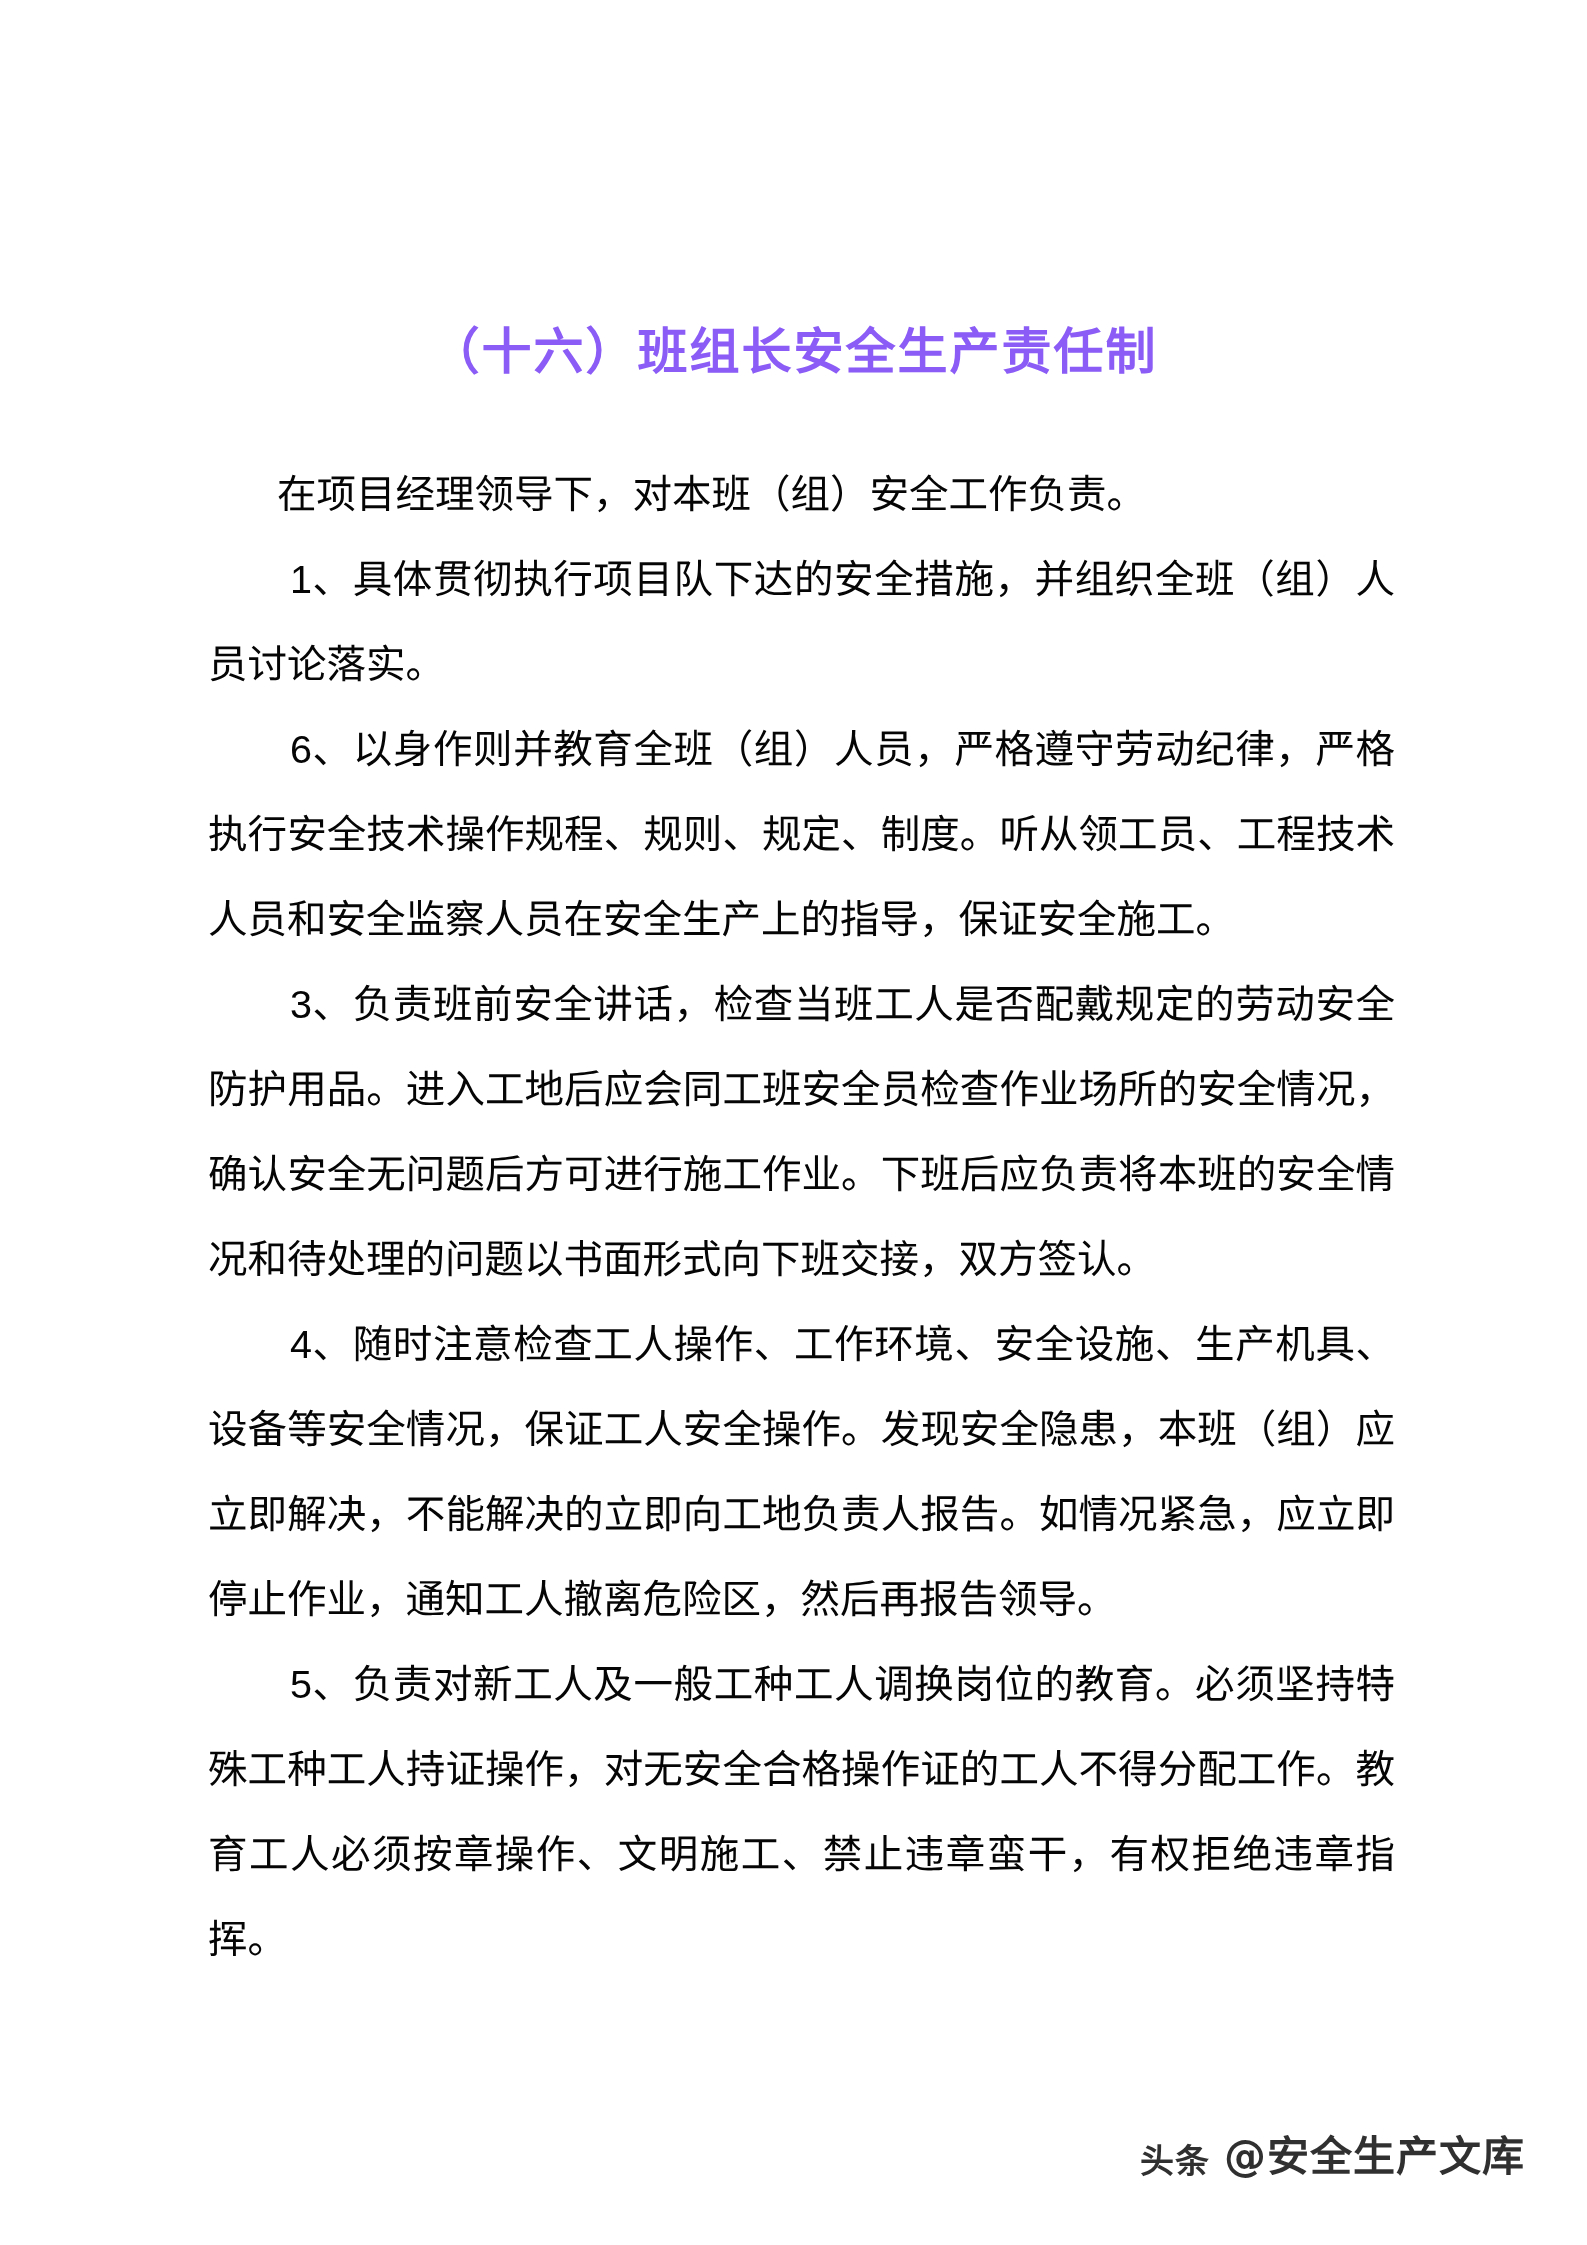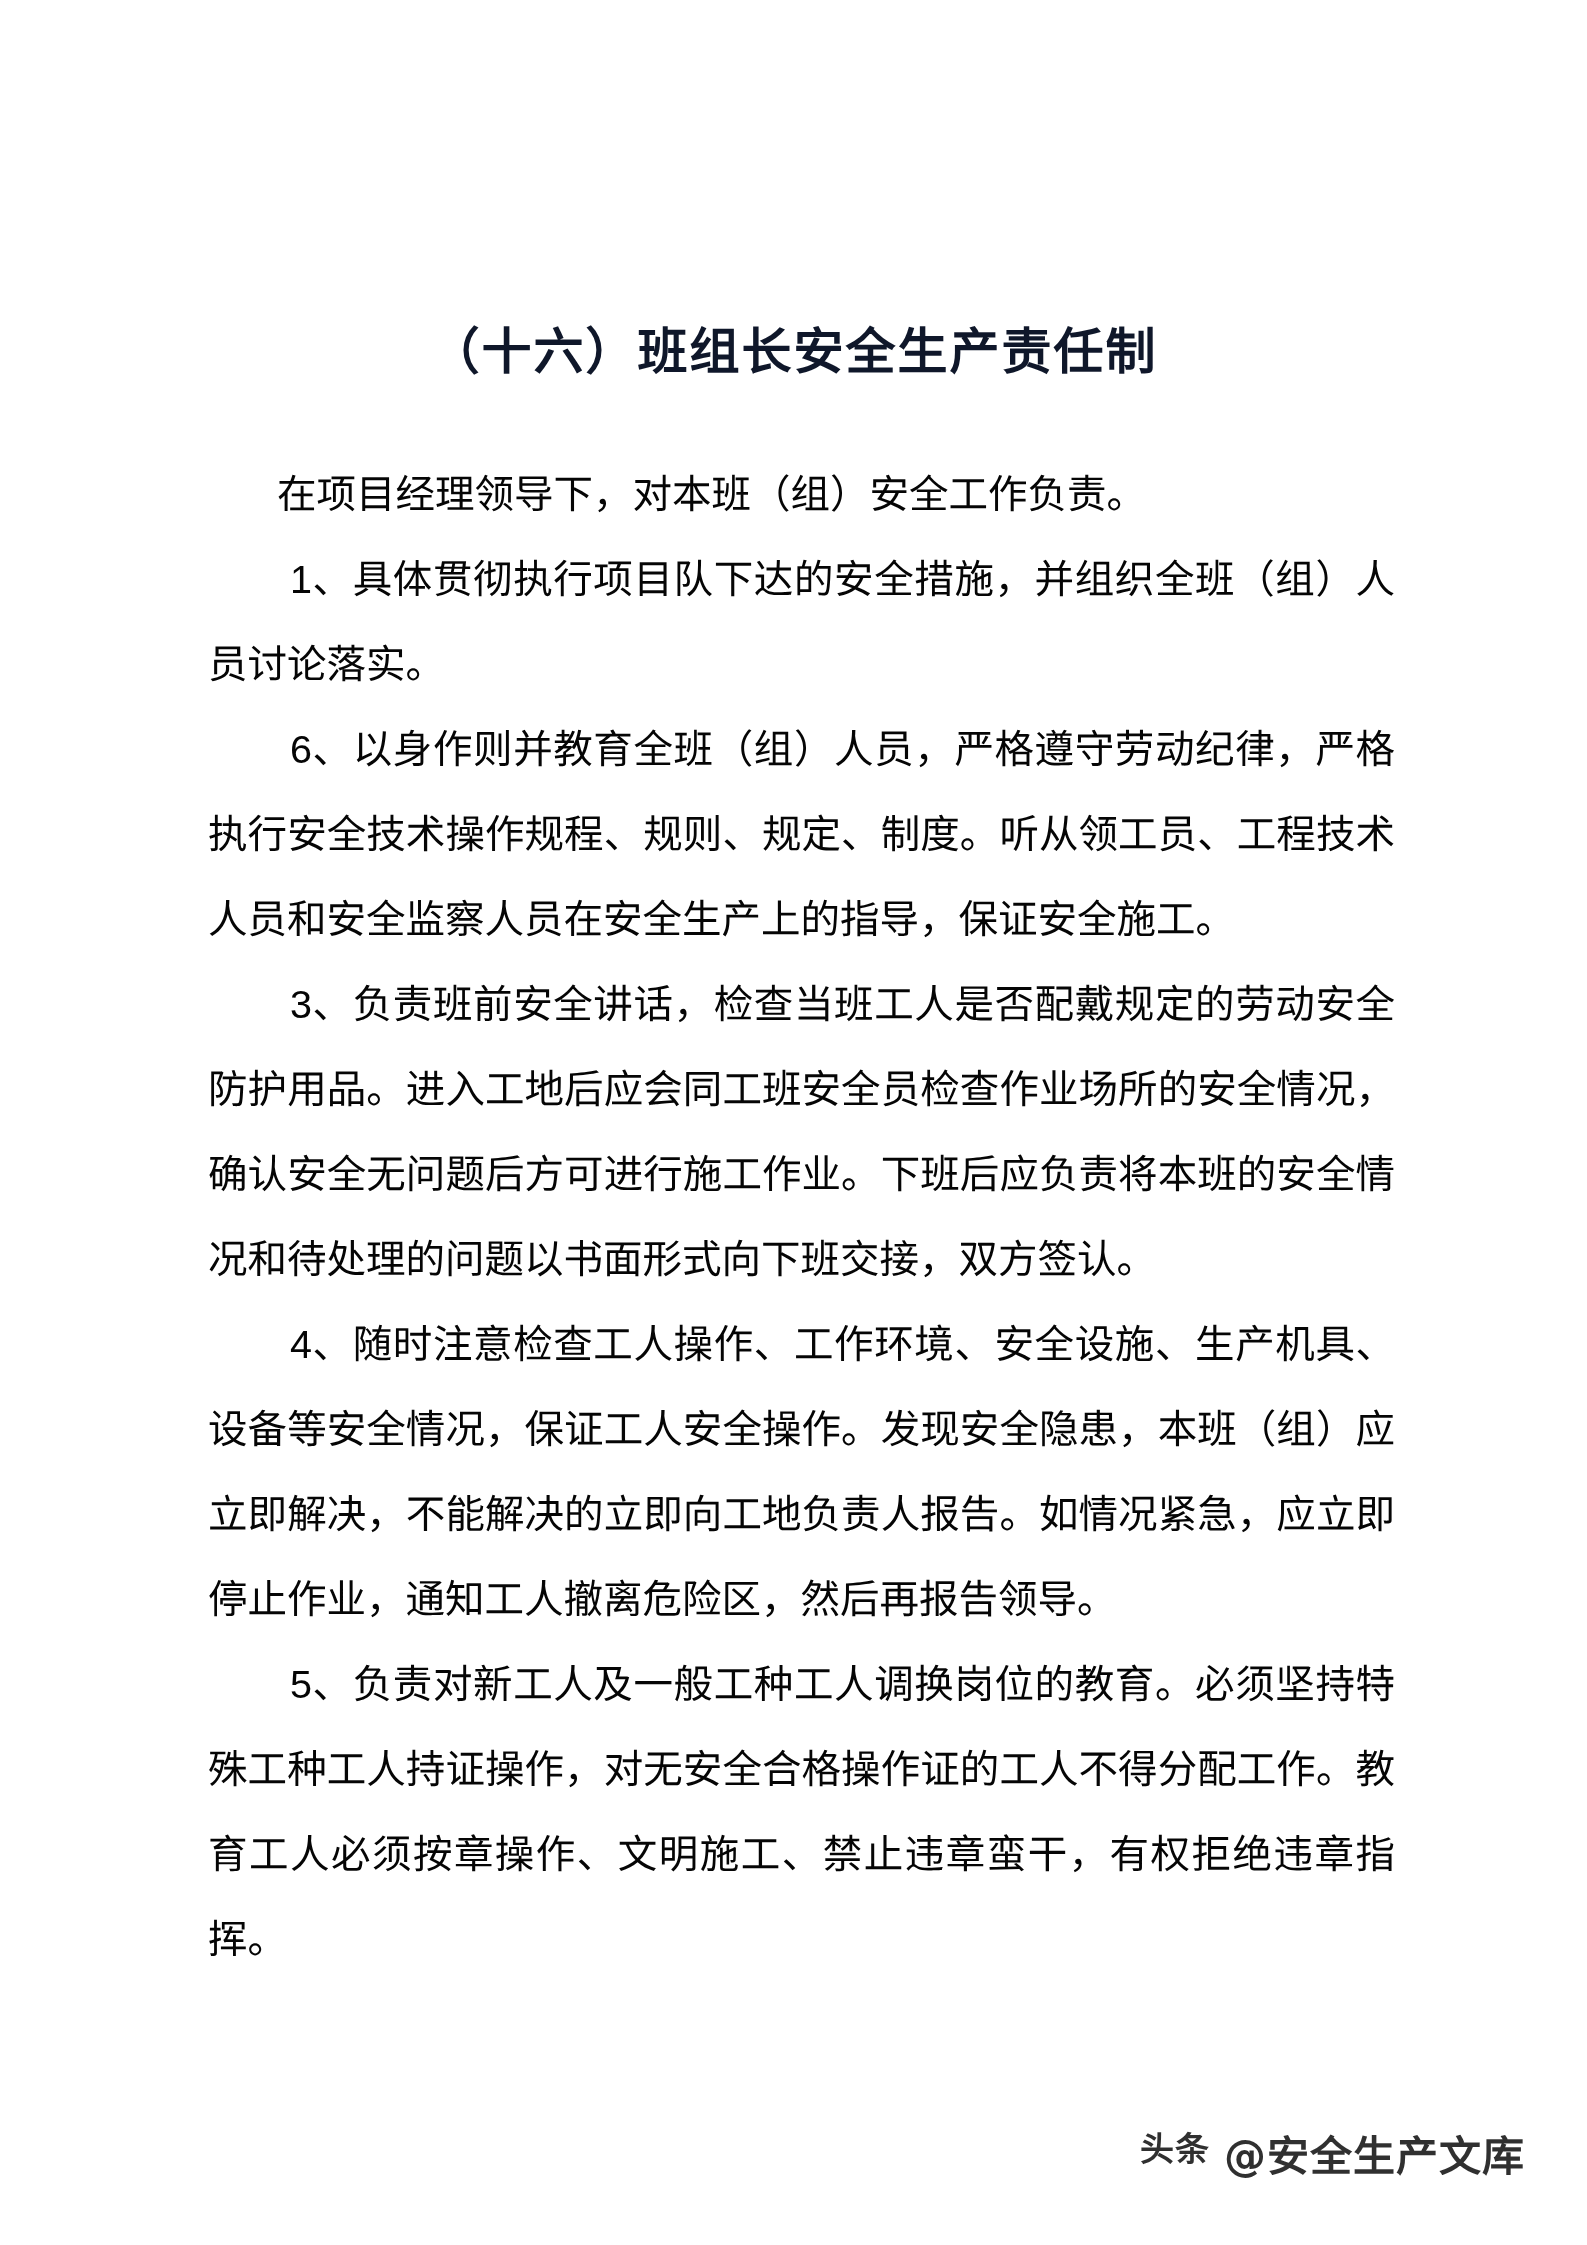--- a/index.html
+++ b/index.html
@@ -28,21 +28,21 @@
     position: absolute;
     top: 288px;
     left: 0;
     width: 100%;
     text-align: center;
     font-family: "DejaVu Sans", "Liberation Sans", sans-serif;
     font-size: 50px;
     font-weight: bold;
     letter-spacing: 2px;
     line-height: 1.2;
-    color: #0f172a;
+    color: #8b5cf6;
     white-space: nowrap;
   }
 
   .body-block {
     position: absolute;
     top: 452px;
     left: 195px;
     width: 1200px;
   }
 
@@ -62,21 +62,21 @@
   .para + .para {
     margin-top: 0px;
     margin-left: 13px;
   }
 
   .watermark {
     position: absolute;
     right: 62px;
     bottom: 62px;
     display: flex;
-    align-items: flex-start;
+    align-items: flex-end;
     gap: 14px;
     opacity: 0.92;
   }
   .watermark .wm-brand {
     font-family: "DejaVu Sans", "Liberation Sans", sans-serif;
     font-size: 34px;
     font-weight: bold;
     color: #1f1f1f;
     letter-spacing: 1px;
   }

